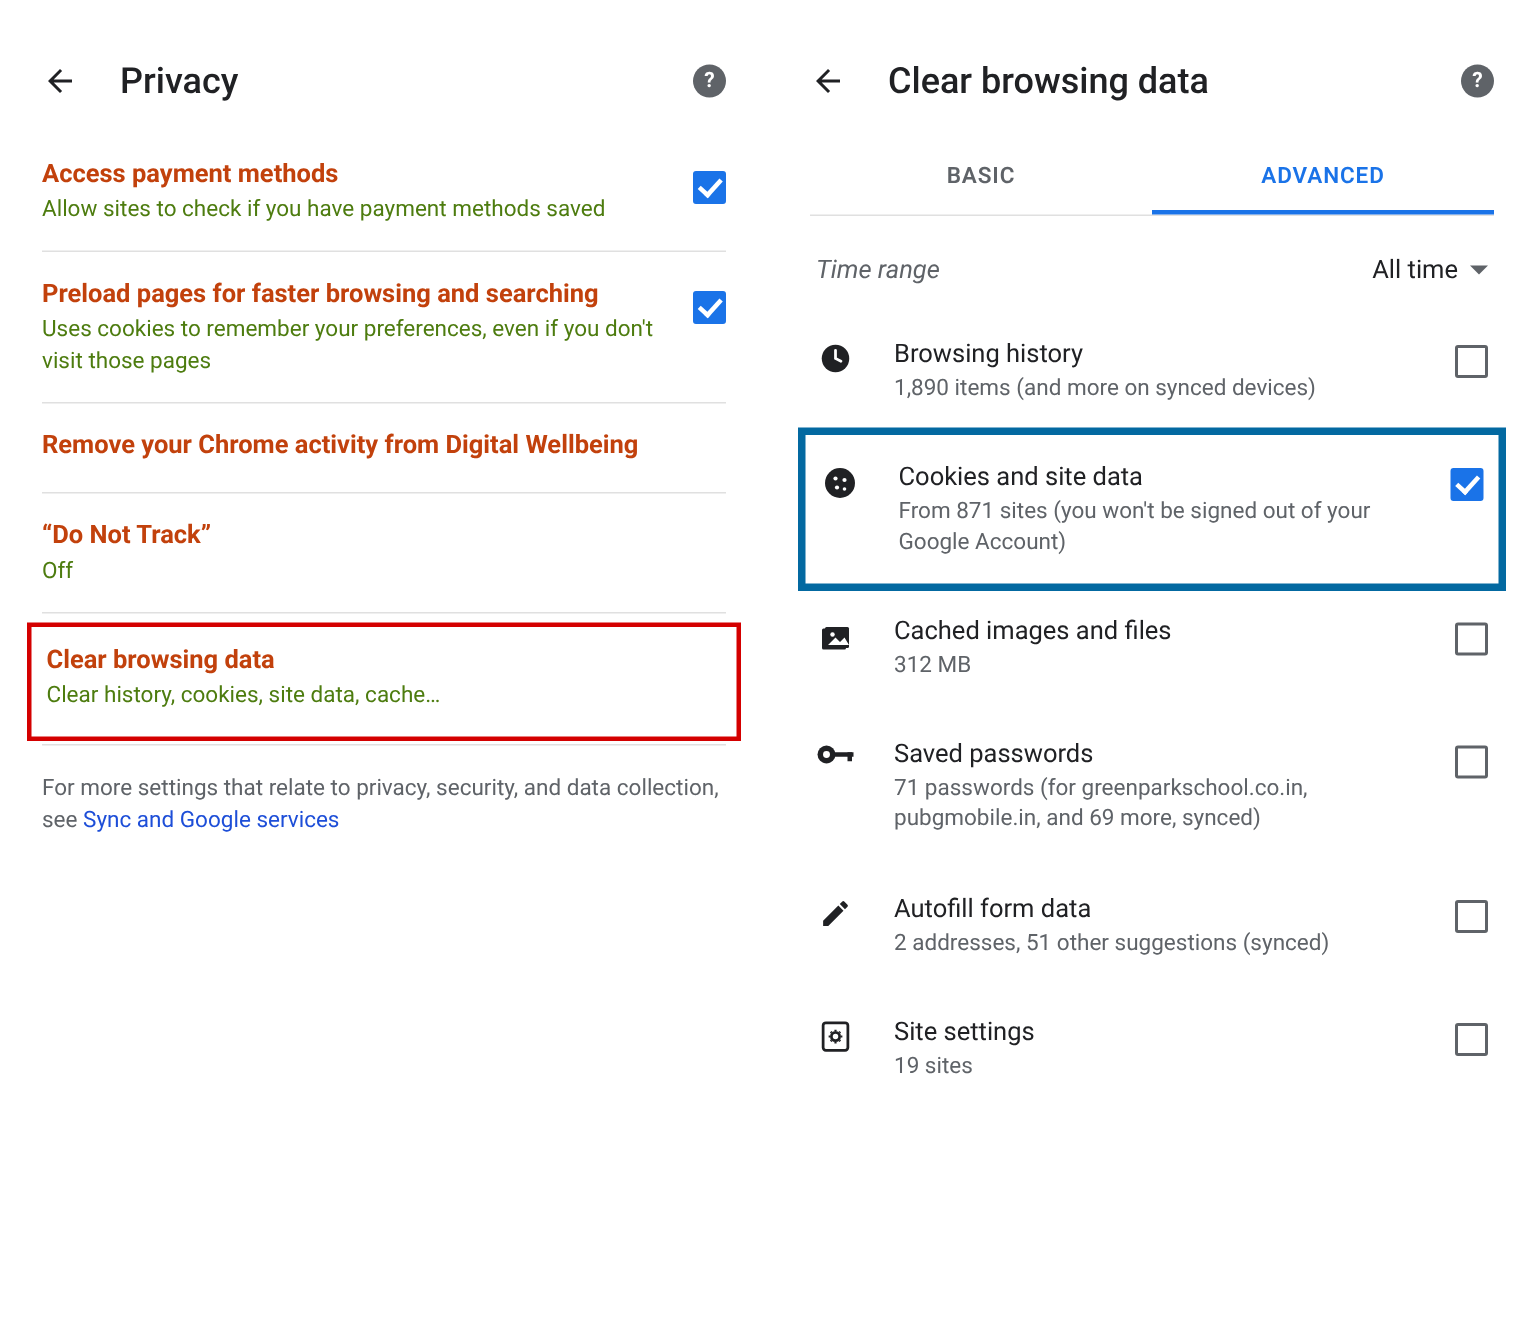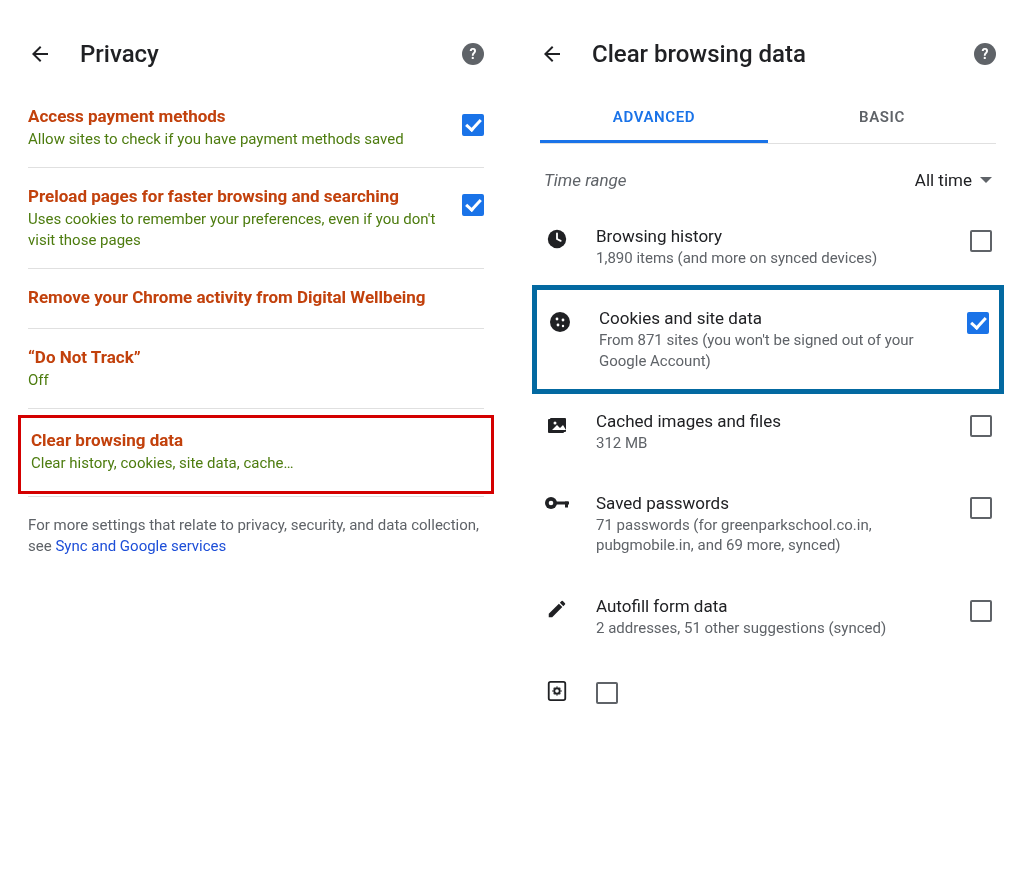--- a/index.html
+++ b/index.html
@@ -253,22 +253,22 @@
     <div class="back-arrow">
       <svg width="24" height="24" viewBox="0 0 24 24">
           <path d="M20 11H7.8l5.6-5.6L12 4l-8 8 8 8 1.4-1.4L7.8 13H20z" fill="#202124"></path>
         </svg>
     </div>
     <div class="header-title">Clear browsing data</div>
     <div class="help-icon">?</div>
   </div>
 
   <div class="tabs">
+    <div class="tab">BASIC</div>
     <div class="tab active">ADVANCED</div>
-    <div class="tab">BASIC</div>
   </div>
 
   <div class="time-range">
     <div class="time-range-label">Time range</div>
     <div class="time-range-value">All time</div>
     <div class="dropdown-arrow"></div>
   </div>
 
   <div class="data-item">
     <div class="data-icon">
@@ -348,16 +348,20 @@
   </div>
 
   <div class="data-item">
     <div class="data-icon">
       <svg width="22" height="22" viewBox="0 0 24 24">
           <rect x="3" y="2" width="18" height="20" rx="2" fill="none" stroke="#202124" stroke-width="2"></rect>
           <circle cx="12" cy="12" r="3" fill="none" stroke="#202124" stroke-width="2"></circle>
           <path d="M12 7v1M12 16v1M7 12h1M16 12h1M8.5 8.5l.7.7M14.8 14.8l.7.7M8.5 15.5l.7-.7M14.8 9.2l.7-.7" stroke="#202124" stroke-width="1.6"></path>
         </svg>
     </div>
+    <div class="data-text">
+      <div class="data-title">Site settings</div>
+      <div class="data-sub">19 sites</div>
+    </div>
     <div class="data-cbx"></div>
   </div>
 
 </div>
 
 </body></html>

